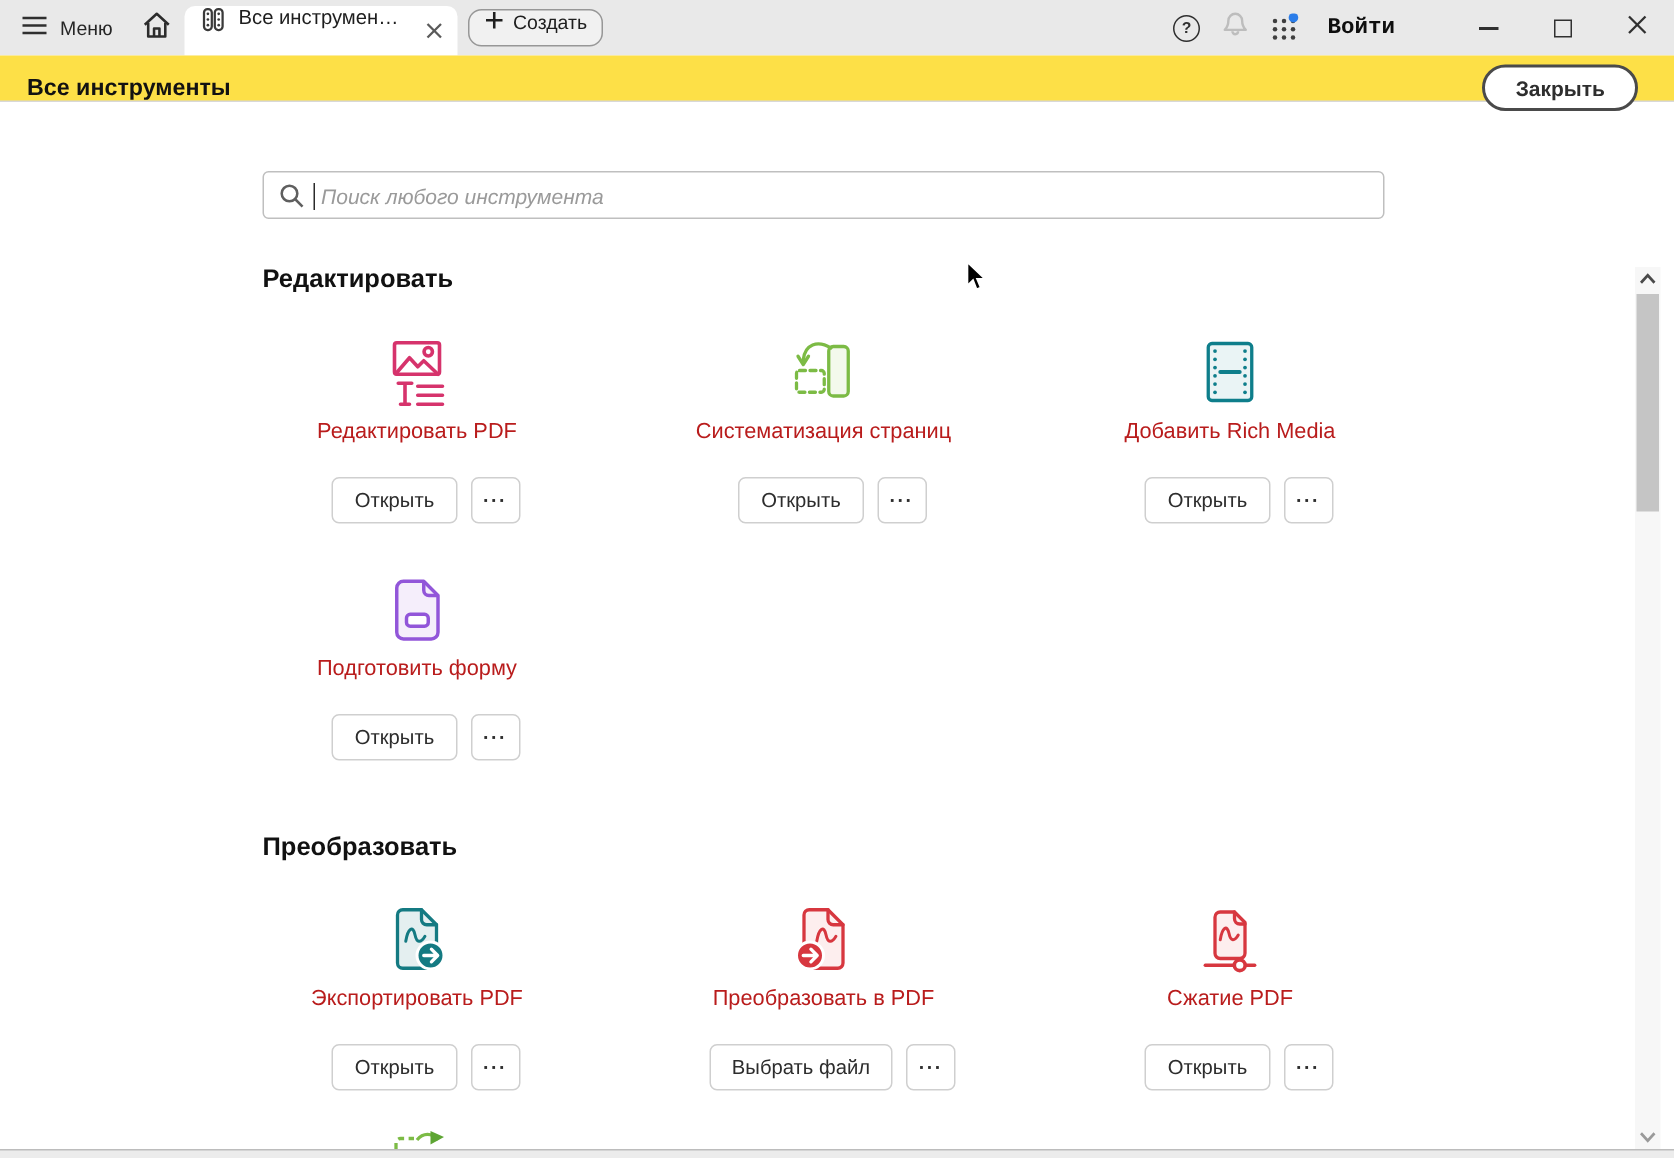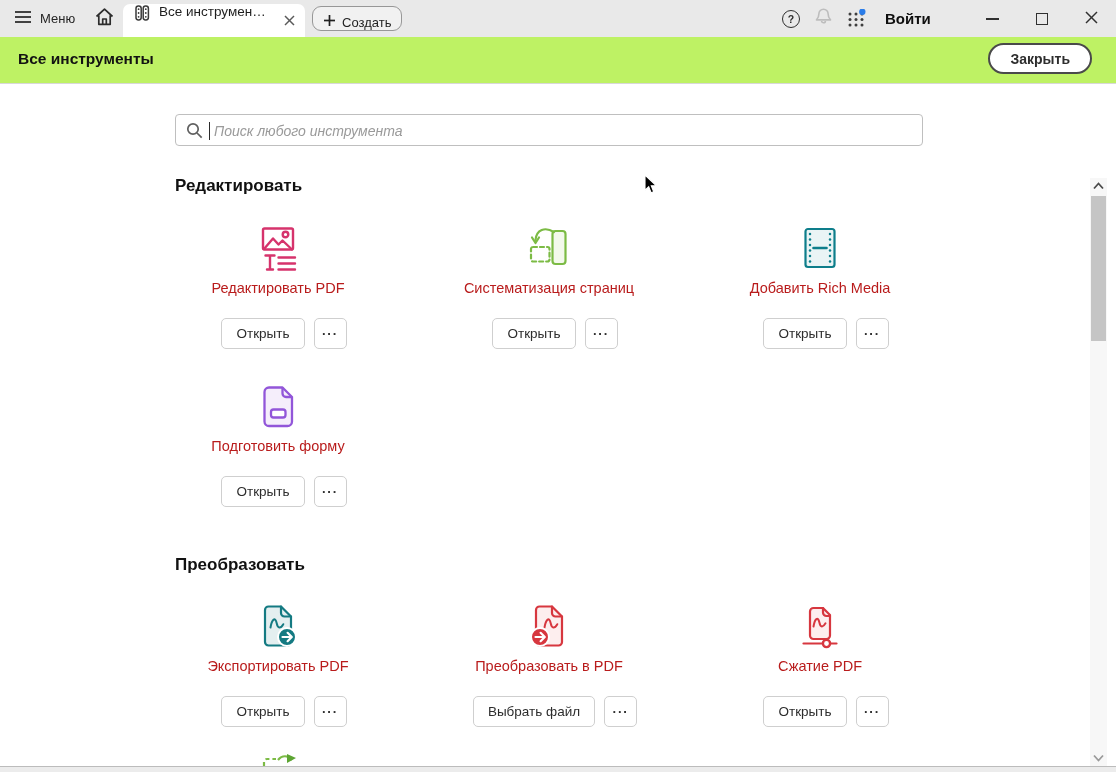--- a/index.html
+++ b/index.html
@@ -9,31 +9,31 @@
   
   .titlebar{position:absolute;top:0;left:0;right:0;height:37px;background:#e9e9e9;}
   .menu-btn{position:absolute;left:14px;top:0;height:37px;display:flex;align-items:center;gap:8px;
             font-size:13px;color:#262626;text-align:right;}
   .home-btn{position:absolute;left:93px;top:8px;width:22px;height:22px;display:flex;align-items:center;justify-content:center;}
   .tab{position:absolute;left:123px;top:4px;width:182px;height:33px;background:#fff;
        border-radius:7px 7px 0 0;display:flex;padding:0 10px;box-sizing:border-box;gap:8px;}
   .tab-title{font-size:13.5px;color:#1e1e1e;flex:1;white-space:nowrap;overflow:hidden;}
   .tab-close{display:flex;align-items:center;}
   .create-btn{position:absolute;left:312px;top:6px;height:25px;border:1px solid #979797;border-radius:9px;
-       background:#f1f1f1;display:flex;align-items:flex-end;padding:0 10px;gap:6px;font-size:13px;color:#1f1f1f;box-sizing:border-box;}
+       background:#f1f1f1;display:flex;align-items:flex-start;padding:0 10px;gap:6px;font-size:13px;color:#1f1f1f;box-sizing:border-box;}
   .tb-icon{position:absolute;top:0;height:37px;width:24px;display:flex;align-items:center;justify-content:center;}
   .help-circle{width:16px;height:16px;border:1.6px solid #2f2f2f;border-radius:50%;
        font-size:10.5px;font-weight:700;color:#2f2f2f;display:flex;align-items:center;justify-content:center;}
   .signin{position:absolute;left:885px;top:0;height:37px;display:flex;align-items:center;
-       font-size:15px;font-weight:700;color:#0f0f0f;}
+       font-size:15px;font-weight:700;color:#0f0f0f;font-family:Liberation Mono, monospace;}
   .win-min-bar{width:13px;height:2px;background:#303030;}
   .win-max-box{width:10px;height:10px;border:1.6px solid #303030;}
 
   
-  .header{position:absolute;top:37px;left:0;right:0;height:47px;background:#bef264;border-bottom:1px solid #d8d8d8;box-sizing:border-box;text-decoration:underline;}
+  .header{position:absolute;top:37px;left:0;right:0;height:31px;background:#fde047;border-bottom:1px solid #d8d8d8;box-sizing:border-box;text-decoration:underline;}
   .page-title{position:absolute;left:18px;top:13px;font-size:15.5px;font-weight:700;color:#121212;}
   .close-pill{position:absolute;right:24px;top:6px;height:31px;padding:0 20px;border:2px solid #4a4a4a;
        border-radius:17px;background:#fff;font-weight:700;font-size:14px;color:#2e2e2e;font-family:inherit;}
 
   
   .searchbox{position:absolute;left:175px;top:114px;width:748px;height:32px;border:1px solid #bfbfbf;
        border-radius:4px;box-sizing:border-box;background:#fff;}
   .search-icon{position:absolute;left:10px;top:7px;}
   .caret{position:absolute;left:33px;top:7px;width:1px;height:18px;background:#2b2b2b;}
   .search-input{position:absolute;left:36px;top:1px;height:28px;width:700px;border:none;outline:none;

